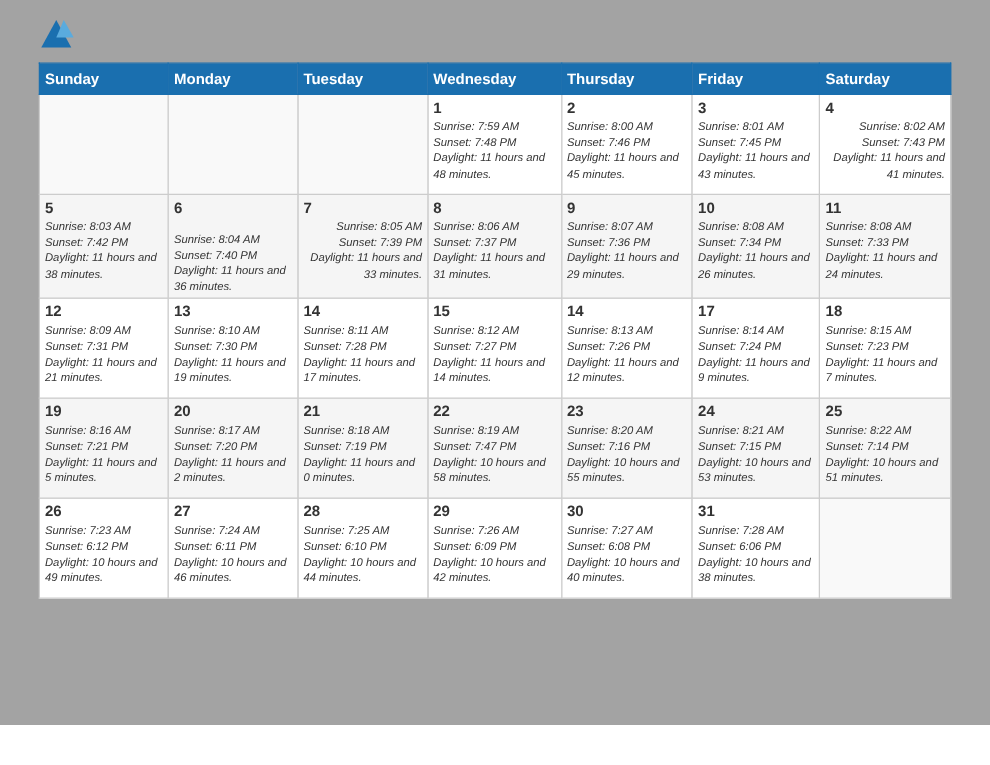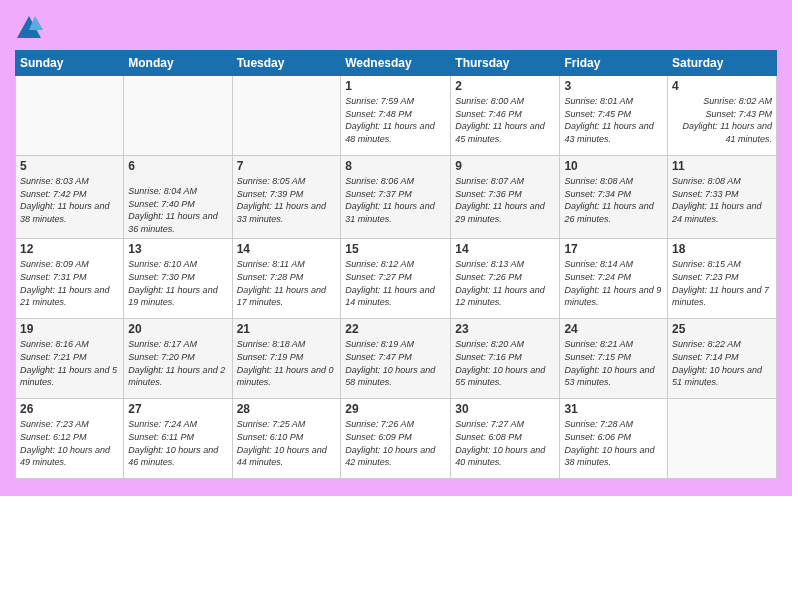--- a/index.html
+++ b/index.html
@@ -5,23 +5,23 @@
     * { box-sizing: border-box; margin: 0; padding: 0; }
     body {
       font-family: Arial, sans-serif;
       background: #fff;
       width: 792px;
       height: 612px;
       overflow: hidden;
     }
     .page {
       width: 792px;
-      height: 496px;
-      background: #f0abfc;
-      padding: 10px 15px;
+      height: 580px;
+      background: #a3a3a3;
+      padding: 10px 31px;
     }
     .header {
       display: flex;
       justify-content: space-between;
       align-items: flex-start;
       margin-bottom: 8px;
     }
     .logo {
       display: flex;
       align-items: center;
@@ -173,21 +173,21 @@
 Daylight: 11 hours and 38 minutes.</div>
           </td>
           <td>
             <div class="day-number">6</div>
             <div class="day-info" style="white-space: pre-line; margin-top: 12px;">Sunrise: 8:04 AM
 Sunset: 7:40 PM
 Daylight: 11 hours and 36 minutes.</div>
           </td>
           <td>
             <div class="day-number">7</div>
-            <div class="day-info" style="white-space: pre-line;">Sunrise: 8:05 AM
+            <div class="day-info" style="white-space: pre-line; text-align: right;">Sunrise: 8:05 AM
 Sunset: 7:39 PM
 Daylight: 11 hours and 33 minutes.</div>
           </td>
           <td>
             <div class="day-number">8</div>
             <div class="day-info" style="white-space: pre-line;">Sunrise: 8:06 AM
 Sunset: 7:37 PM
 Daylight: 11 hours and 31 minutes.</div>
           </td>
           <td>

